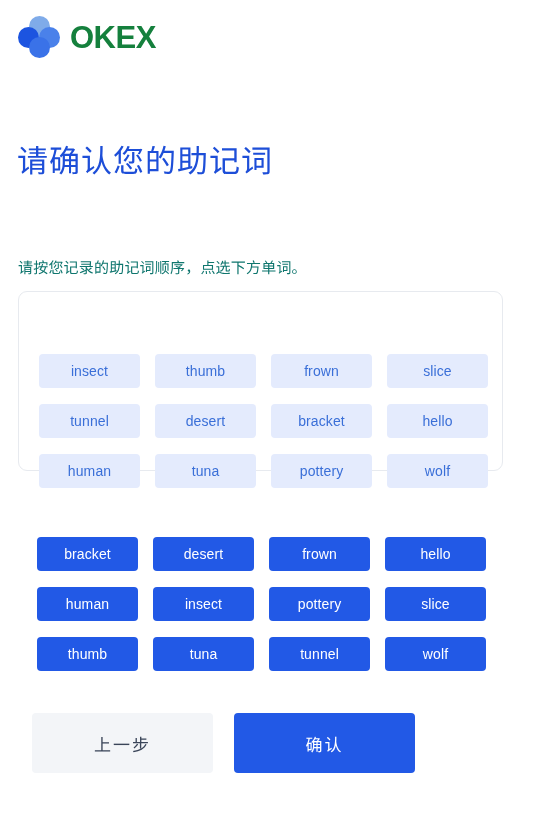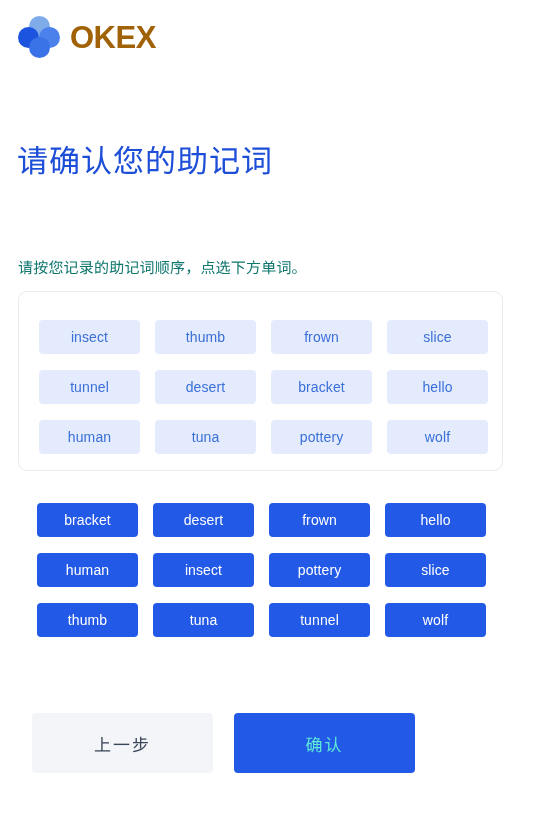--- a/index.html
+++ b/index.html
@@ -39,21 +39,21 @@
     border-radius: 50%;
   }
   .brand-mark .dot.top    { left: 10.5px; top: 0px;     background: #7fabe9; }
   .brand-mark .dot.left   { left: 0px;    top: 10.5px;  background: #1c54e0; }
   .brand-mark .dot.right  { left: 21px;   top: 10.5px;  background: #4a81ea; }
   .brand-mark .dot.bottom { left: 10.5px; top: 21px;    background: #3a72e8; }
   .brand-name {
     font-size: 31px;
     font-weight: bold;
     letter-spacing: -0.5px;
-    color: #a16207;
+    color: #15803d;
     line-height: 1;
   }
 
   
   .page-title {
     position: absolute;
     left: 17px;
     top: 122px;
     font-size: 31px;
     font-weight: normal;
@@ -97,20 +97,21 @@
     display: flex;
     align-items: center;
     justify-content: center;
     height: 34px;
     border-radius: 4px;
     font-size: 14px;
     letter-spacing: 0.1px;
     box-sizing: border-box;
     cursor: pointer;
     user-select: none;
+    margin-top: 34px;
   }
   .chip.light {
     background: #e4ebfd;
     color: #3a6fd8;
   }
 
   
   .word-bank {
     position: absolute;
     left: 37px;
@@ -149,21 +150,21 @@
     justify-content: center;
     box-sizing: border-box;
     padding: 0;
   }
   .btn.secondary {
     background: #f3f5f8;
     color: #3a4559;
   }
   .btn.primary {
     background: #2259e6;
-    color: #5eead4;
+    color: #ffffff;
   }
 </style>
 </head>
 <body>
 
 <div class="brand">
   <div class="brand-mark">
     <span class="dot top"></span>
     <span class="dot left"></span>
     <span class="dot right"></span>

